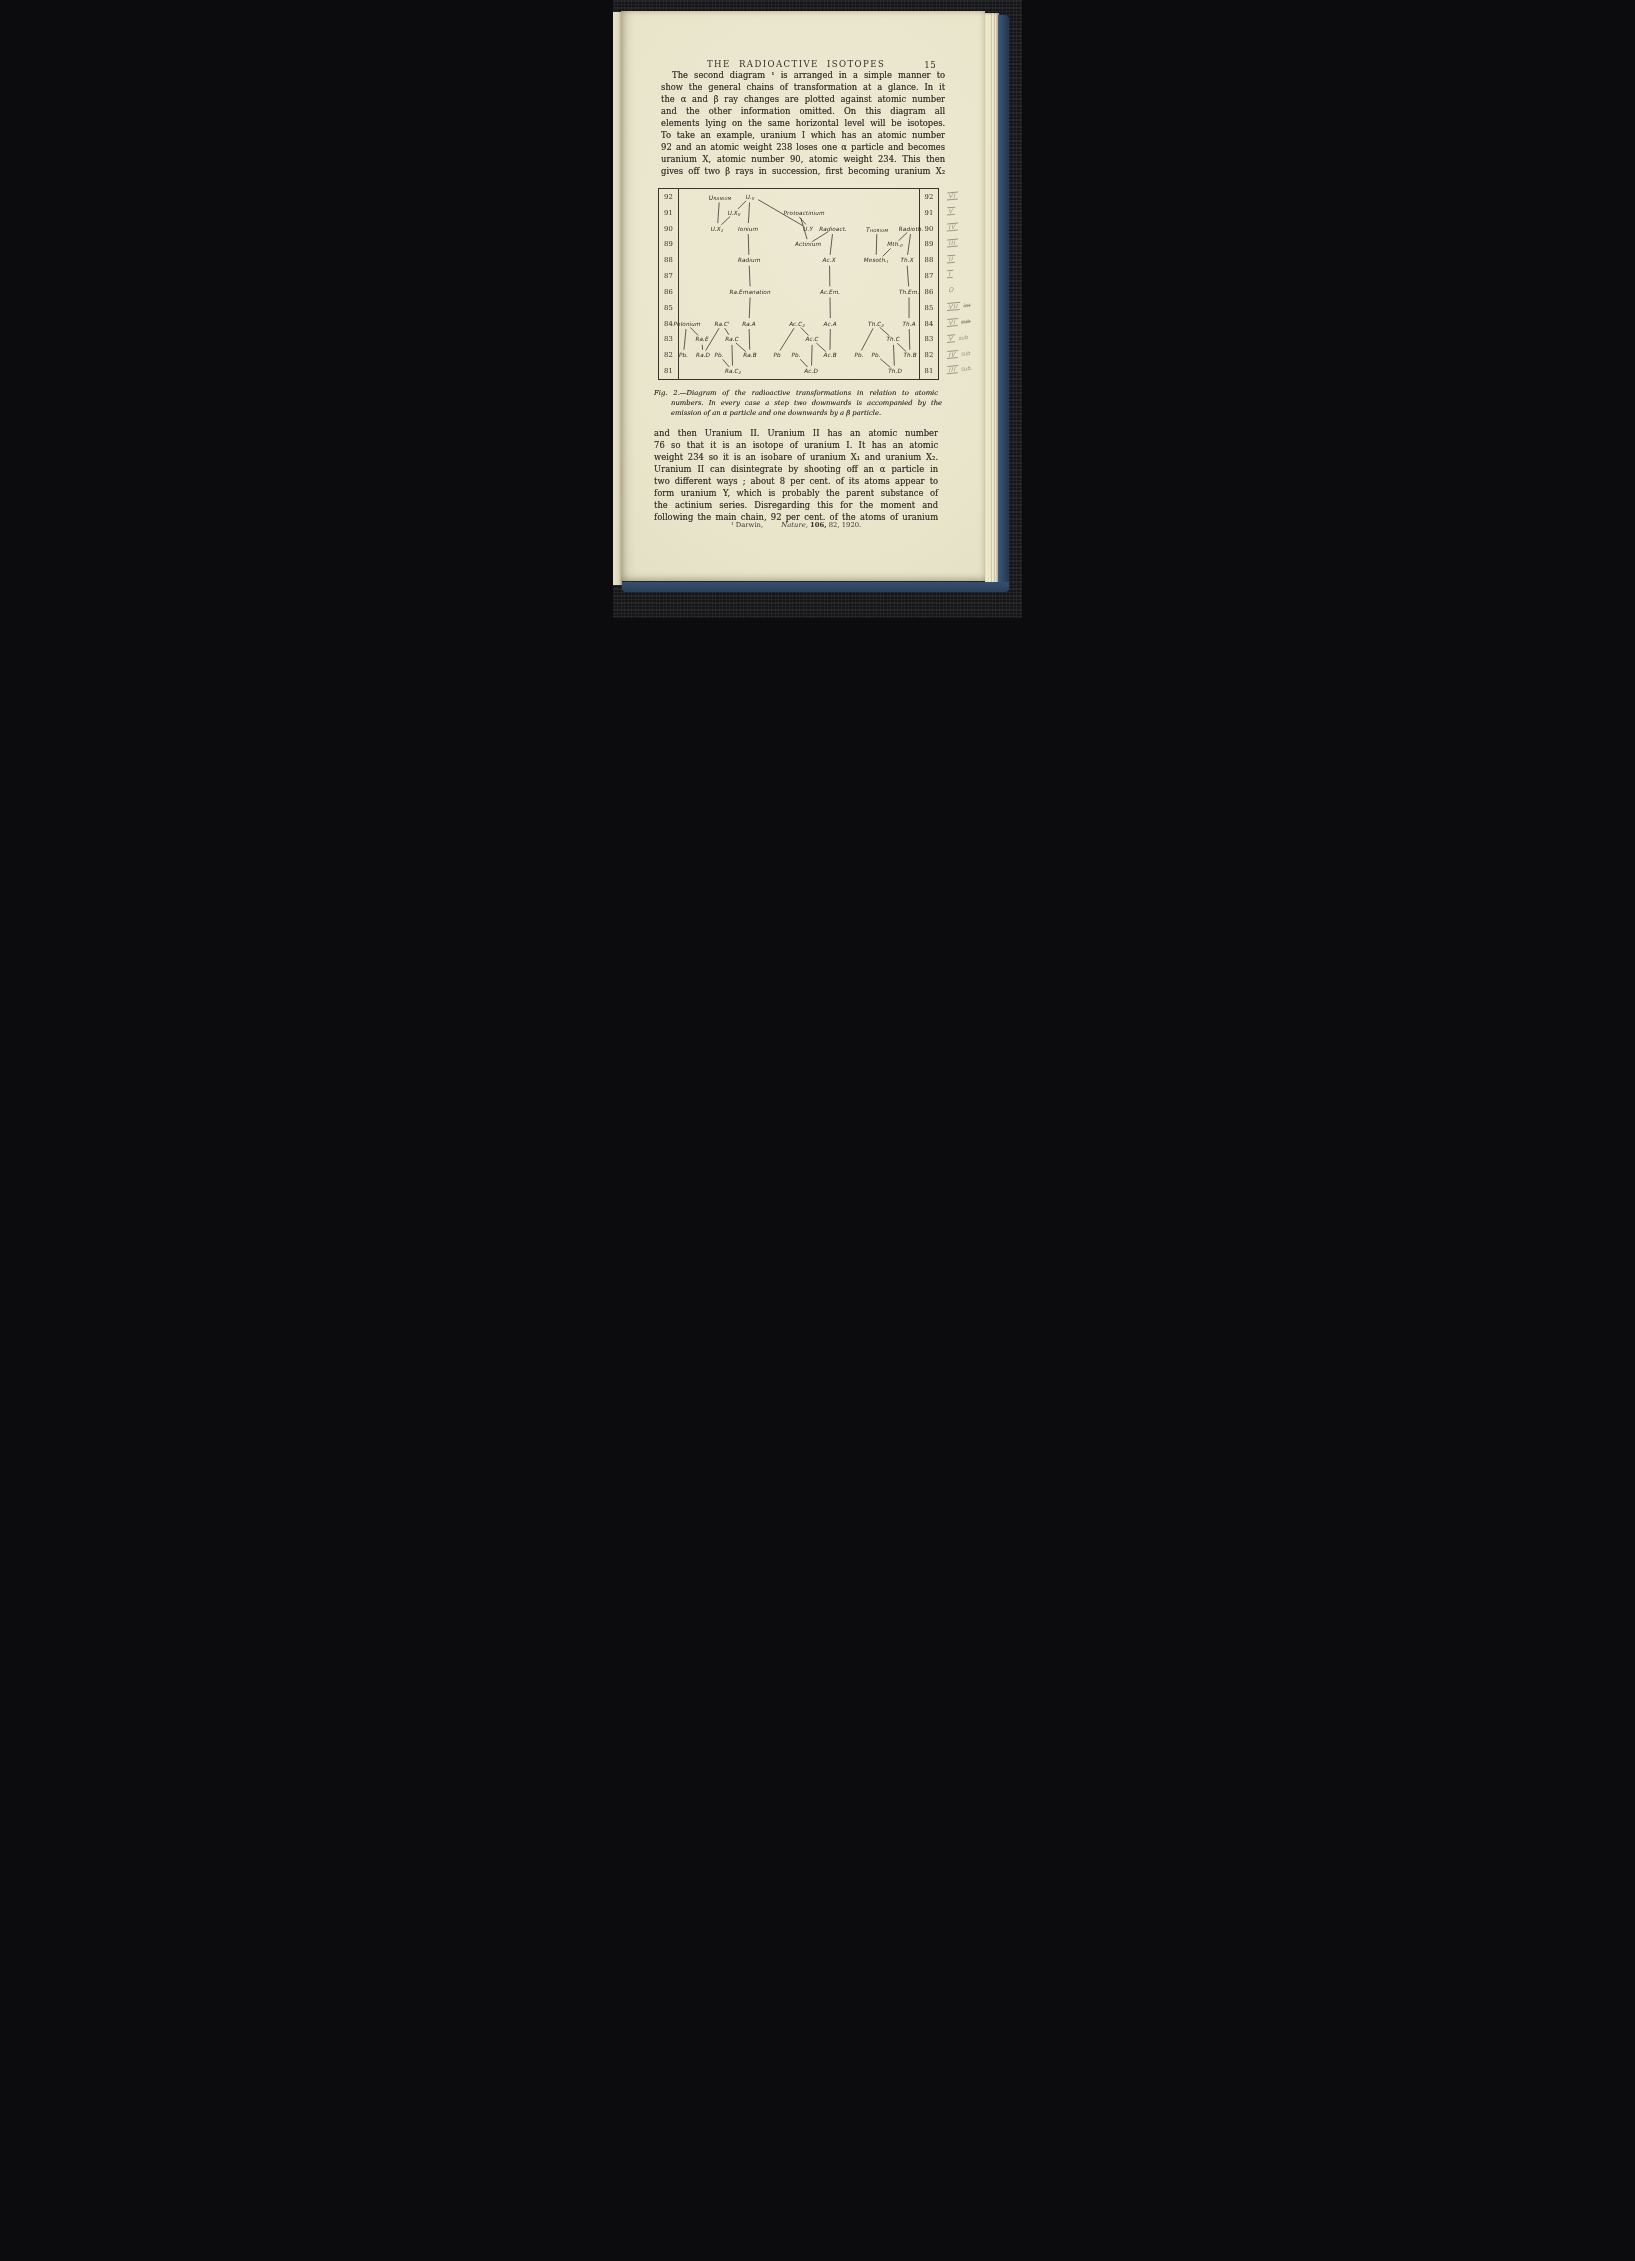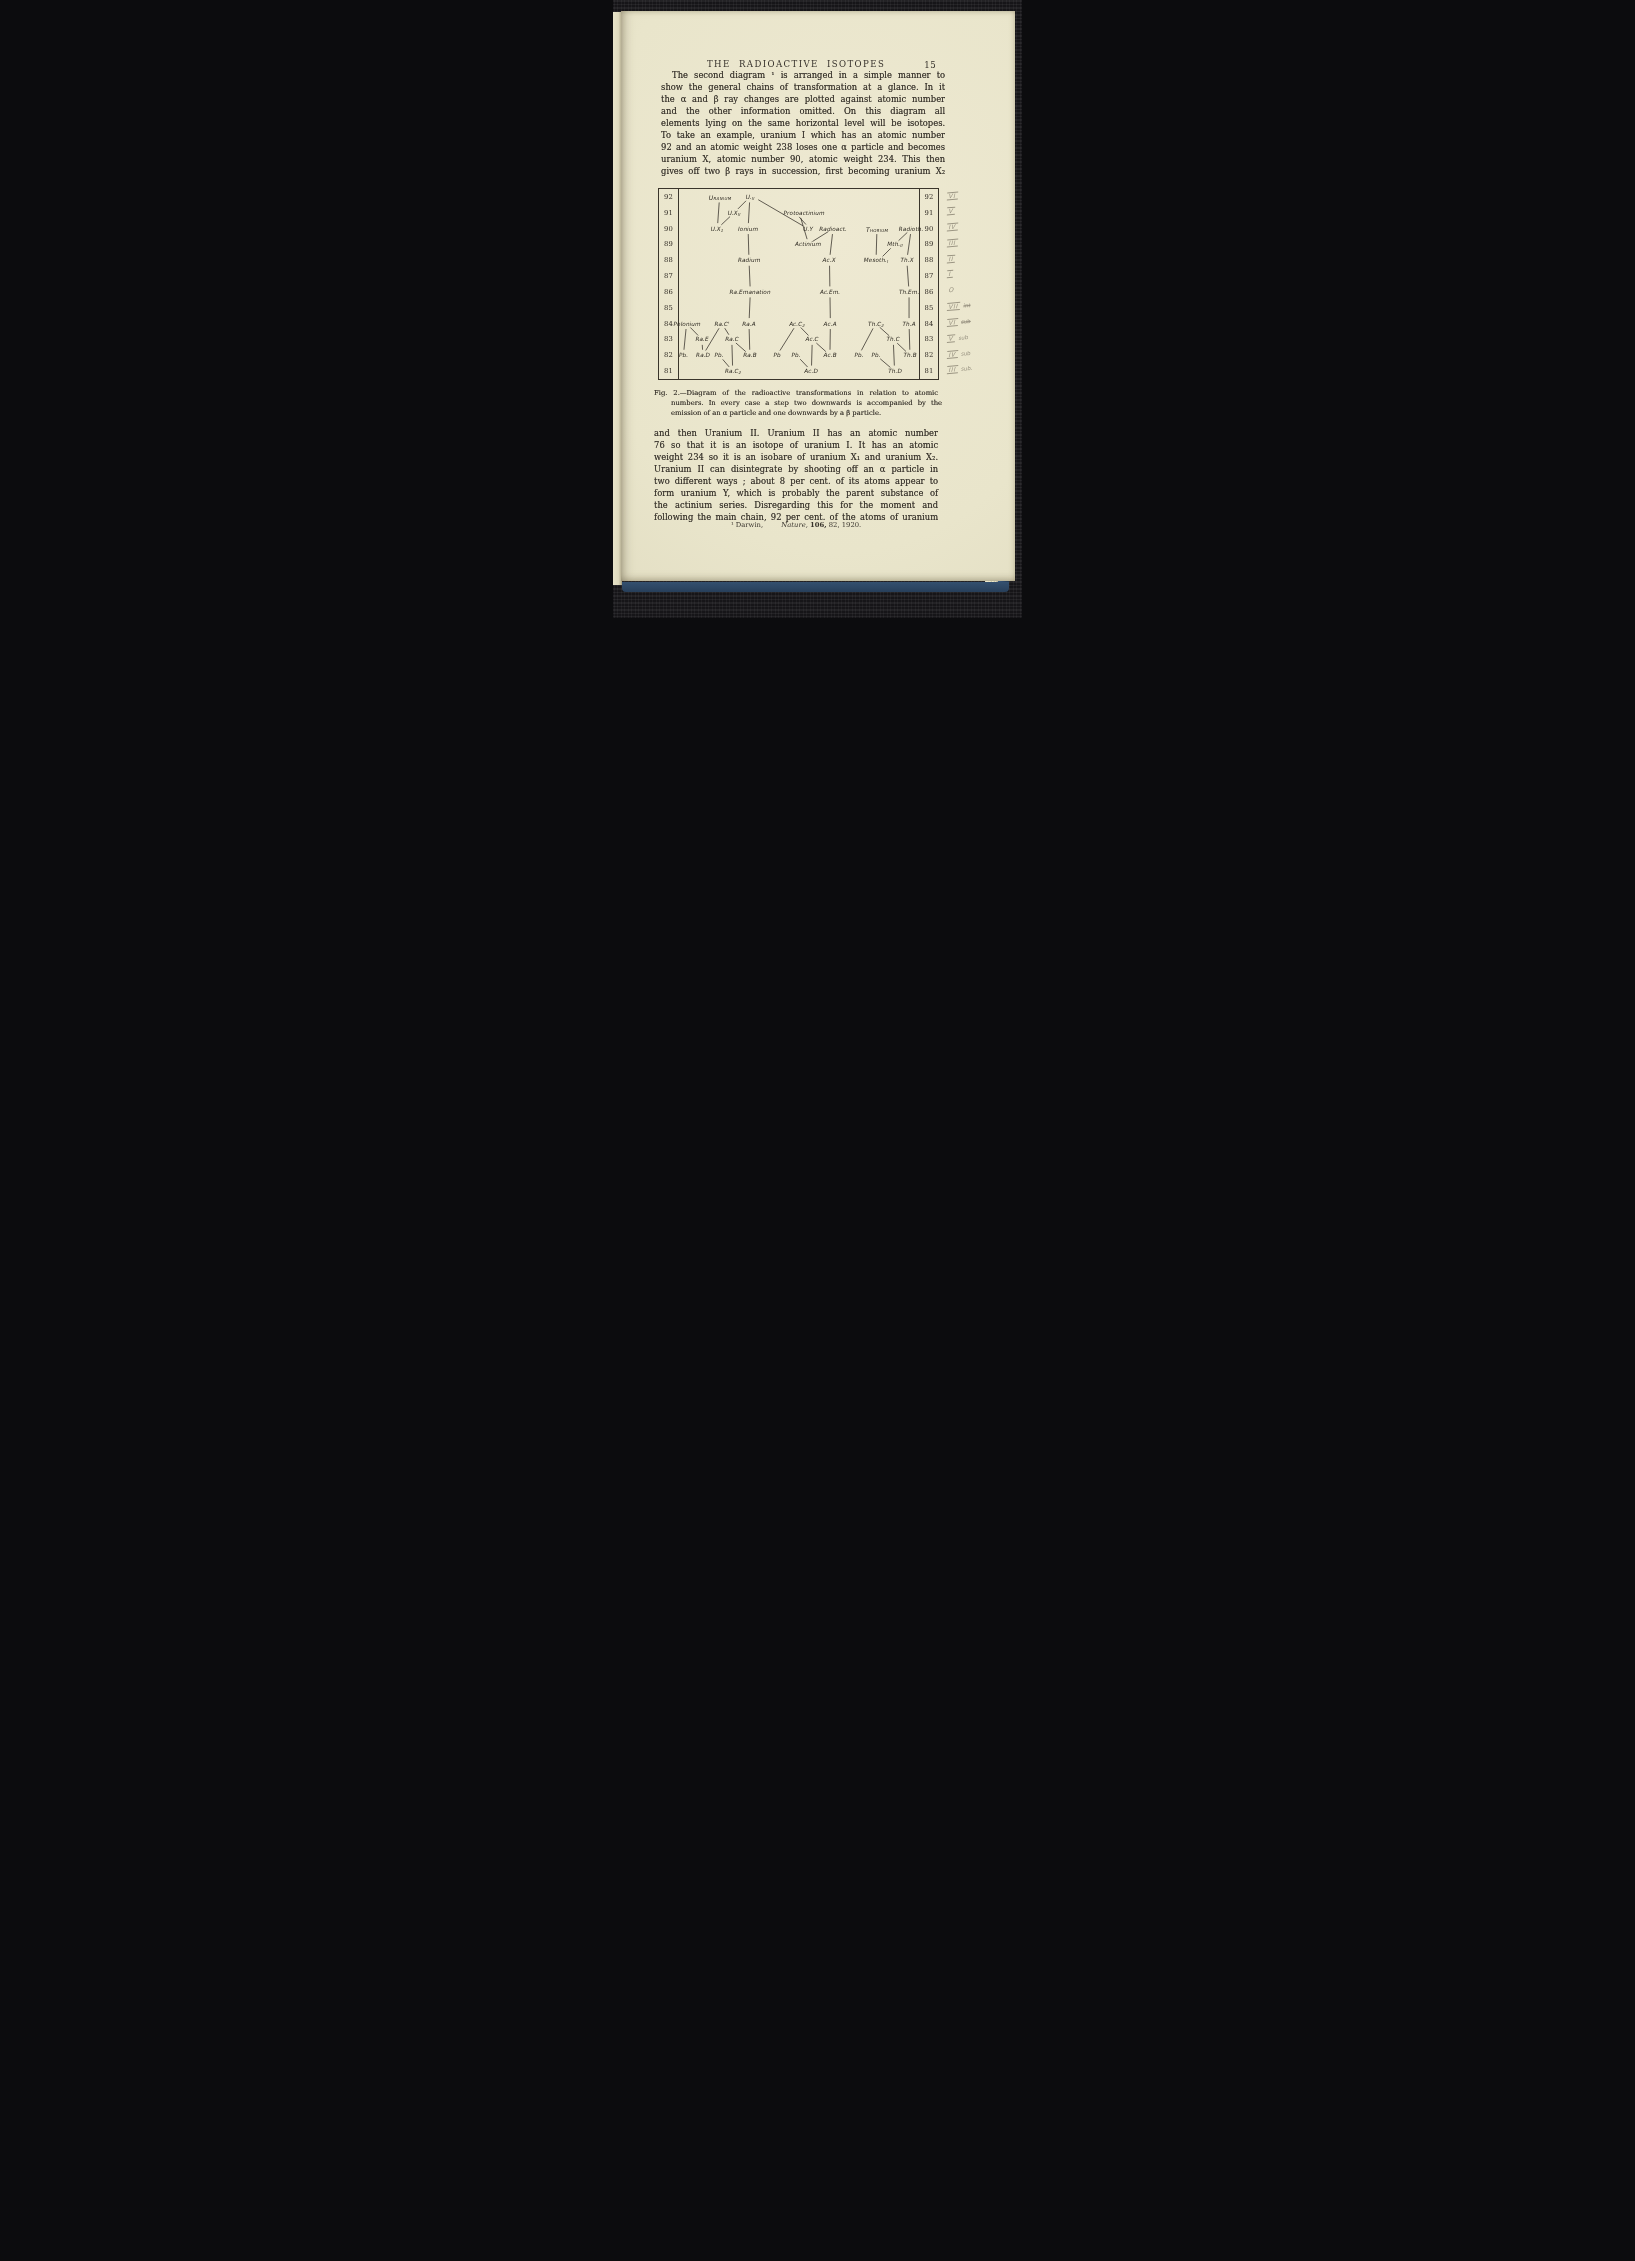--- a/index.html
+++ b/index.html
@@ -32,37 +32,36 @@
   }
   .page{
     position:absolute;left:8.1px;top:11.3px;width:364px;height:570px;
     background:radial-gradient(120% 100% at 55% 40%, #eee9d2 0%, #e9e5cb 55%, #ded9bd 100%);
     box-shadow:
       inset 7.2px 0 11px -5.4px rgba(90,80,55,.5),
       inset -2.7px 0 7.2px -3.6px rgba(120,105,70,.35),
       inset 0 -5.4px 9px -4.5px rgba(100,90,60,.4),
       inset 0 2.7px 5.4px -3.6px rgba(100,90,60,.35);
     color:#37322b;
-    padding-left:30px;
   }
   
   .runhead{position:absolute;left:33px;top:48px;width:284px;height:11.8px;}
   .rh-title{display:block;text-align:center;font-size:8.6px;letter-spacing:1.4px;word-spacing:4.1px;color:#35302a;}
   .rh-page{position:absolute;right:1.8px;top:0.5px;font-size:8.6px;letter-spacing:0.5px;color:#35302a;}
   
   .para{position:absolute;left:33px;width:284px;}
   .para .line{
     width:284px;text-align:justify;text-align-last:justify;
     white-space:normal;color:#37322b;text-shadow:0 0 0.2px rgba(55,50,43,.65);
   }
   .para1{top:58px;font-size:8.4px;line-height:12px;margin-left:7px;}
   .para1 .line:first-child{text-indent:11px;}
   .para2{top:416px;font-size:8.4px;line-height:12px;}
   .caption{top:377px;font-size:6.8px;line-height:10px;}
-  .caption .line{width:284px;}
+  .caption .line{width:284px;font-style:italic;}
   .caption .line + .line{margin-left:17px;width:271px;}
   .caption .line:last-child{text-align-last:left;}
   .footnote{
     position:absolute;left:33px;top:510px;width:284px;text-align:center;
     font-size:6.8px;color:#37322b;
   }
   .footnote b{font-weight:bold;}
   .footnote i{font-style:italic;margin-left:16px;}
   
   .fig-box{

